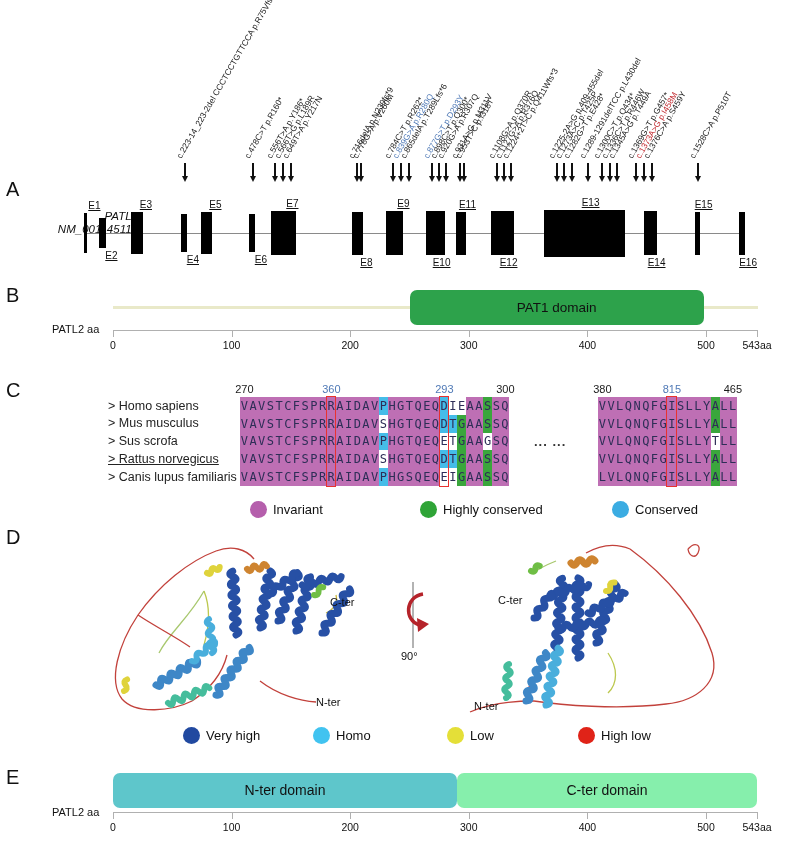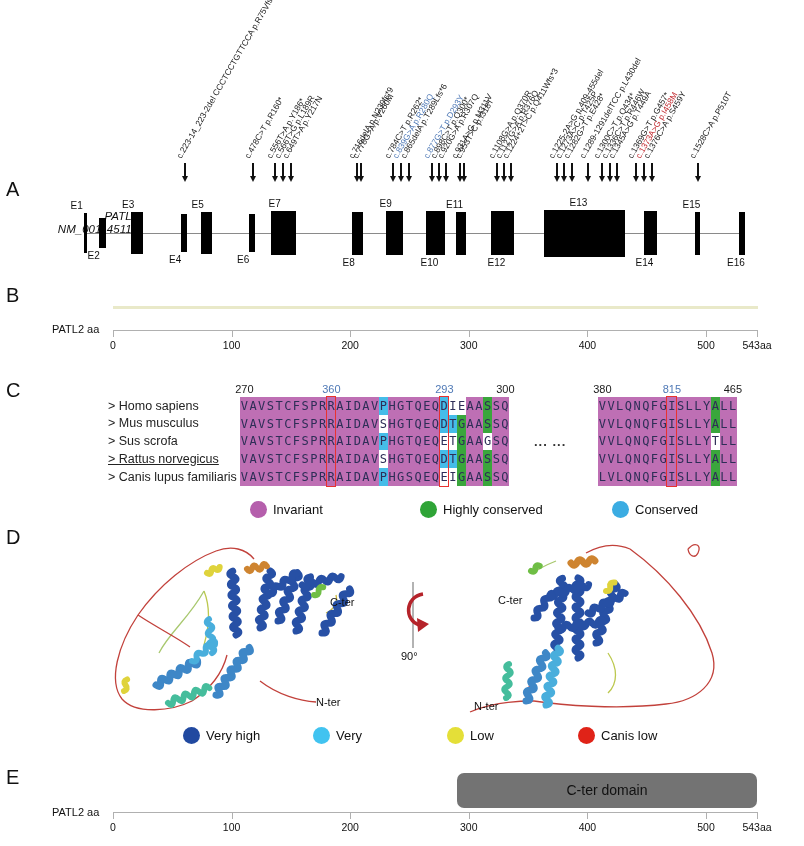--- a/index.html
+++ b/index.html
@@ -4,21 +4,21 @@
 <style>
   html,body{margin:0;padding:0;background:#fff;}
   #stage{position:relative;width:804px;height:846px;background:#fff;overflow:hidden;
          font-family:"Liberation Sans",sans-serif;color:#111;}
   .abs{position:absolute;}
   .plabel{position:absolute;font-size:20px;color:#111;}
   .axis-label{position:absolute;font-size:11px;color:#111;}
   .mut{position:absolute;white-space:nowrap;font-size:8.4px;height:10px;line-height:10px;
        transform:rotate(-60deg);transform-origin:left bottom;color:#1a1a1a;}
   .exon{position:absolute;background:#000;}
-  .exlab{position:absolute;width:30px;text-align:left;font-size:10px;color:#111;}
+  .exlab{position:absolute;width:30px;text-align:right;font-size:10px;color:#111;text-decoration:underline;}
   .genename{position:absolute;left:30px;top:210px;width:108px;text-align:right;
             font-style:italic;font-size:11.5px;line-height:13px;color:#111;}
   .domain-box{position:absolute;border-radius:7px;text-align:center;color:#111;}
   .cellrow{position:absolute;display:flex;}
   .cell{width:8.7px;height:17.8px;display:flex;align-items:center;justify-content:center;
         font-family:"DejaVu Sans Mono",monospace;font-size:12px;color:#2E2E57;}
   .sp{position:absolute;font-size:12.5px;color:#222;white-space:nowrap;}
   .hdr{position:absolute;width:34px;text-align:center;font-size:11px;}
   .legend-dot{position:absolute;width:17px;height:17px;border-radius:50%;}
   .legend-lab{position:absolute;font-size:13px;color:#111;white-space:nowrap;}
@@ -162,20 +162,21 @@
     <div class="exlab" style="position: absolute; left: 487.5px; top: 257px;">E12</div>
     <div class="exon" style="position: absolute; left: 544px; top: 209.5px; width: 81px; height: 47px;"></div>
     <div class="exlab" style="position: absolute; left: 569.5px; top: 196.5px;">E13</div>
     <div class="exon" style="position: absolute; left: 644px; top: 211px; width: 13px; height: 44px;"></div>
     <div class="exlab" style="position: absolute; left: 635.5px; top: 257px;">E14</div>
     <div class="exon" style="position: absolute; left: 695px; top: 211.5px; width: 5px; height: 43px;"></div>
     <div class="exlab" style="position: absolute; left: 682.5px; top: 198.5px;">E15</div>
     <div class="exon" style="position: absolute; left: 739px; top: 211.5px; width: 6px; height: 43px;"></div>
     <div class="exlab" style="position: absolute; left: 727px; top: 256.5px;">E16</div>
     <div style="position: absolute; left: 113px; top: 306px; width: 645px; height: 3px; background: rgb(233, 233, 201);"></div>
+    <div class="domain-box" style="position: absolute; left: 409.501px; top: 290px; width: 294.129px; height: 35px; background: rgb(45, 162, 75); line-height: 35px; font-size: 13.5px;">PAT1 domain</div>
     <div style="position: absolute; left: 113px; top: 330px; width: 645px; height: 1px; background: rgb(176, 176, 176);"></div>
     <div class="tick" style="position: absolute; left: 113px; top: 330px; height: 7px;"></div>
     <div class="ticklab" style="position: absolute; left: 91px; top: 339px;">0</div>
     <div class="tick" style="position: absolute; left: 231.6px; top: 330px; height: 7px;"></div>
     <div class="ticklab" style="position: absolute; left: 209.6px; top: 339px;">100</div>
     <div class="tick" style="position: absolute; left: 350.201px; top: 330px; height: 7px;"></div>
     <div class="ticklab" style="position: absolute; left: 328.201px; top: 339px;">200</div>
     <div class="tick" style="position: absolute; left: 468.801px; top: 330px; height: 7px;"></div>
     <div class="ticklab" style="position: absolute; left: 446.801px; top: 339px;">300</div>
     <div class="tick" style="position: absolute; left: 587.401px; top: 330px; height: 7px;"></div>
@@ -513,26 +514,27 @@
     <div class="ter" style="position: absolute; left: 498px; top: 594px;">C-ter</div>
     <div class="ter" style="position: absolute; left: 474px; top: 700px;">N-ter</div>
     <svg width="40" height="72" style="position: absolute; left: 396px; top: 582px;">
       <line x1="17" y1="0" x2="17" y2="66" stroke="#9a9a9a" stroke-width="1.5"></line>
       <path d="M27 12 C9 15 8 38 23 43" fill="none" stroke="#B5232A" stroke-width="3.5"></path>
       <polygon points="21,36 33,42 22,50" fill="#B5232A"></polygon>
     </svg>
     <div class="legend-dot" style="position: absolute; left: 183px; top: 727px; background: rgb(33, 73, 160);"></div>
     <div class="legend-lab" style="position: absolute; left: 206px; top: 728px;">Very high</div>
     <div class="legend-dot" style="position: absolute; left: 313px; top: 727px; background: rgb(65, 195, 240);"></div>
-    <div class="legend-lab" style="position: absolute; left: 336px; top: 728px;">Very</div>
+    <div class="legend-lab" style="position: absolute; left: 336px; top: 728px;">Homo</div>
     <div class="legend-dot" style="position: absolute; left: 447px; top: 727px; background: rgb(228, 223, 56);"></div>
     <div class="legend-lab" style="position: absolute; left: 470px; top: 728px;">Low</div>
     <div class="legend-dot" style="position: absolute; left: 578px; top: 727px; background: rgb(224, 35, 24);"></div>
-    <div class="legend-lab" style="position: absolute; left: 601px; top: 728px;">Canis low</div>
-    <div class="domain-box" style="position: absolute; left: 456.941px; top: 773px; width: 300.059px; height: 35px; background: #737373; line-height: 35px; font-size: 14px;">C-ter domain</div>
+    <div class="legend-lab" style="position: absolute; left: 601px; top: 728px;">High low</div>
+    <div class="domain-box" style="position: absolute; left: 113px; top: 773px; width: 343.941px; height: 35px; background: rgb(94, 198, 203); line-height: 35px; font-size: 14px;">N-ter domain</div>
+    <div class="domain-box" style="position: absolute; left: 456.941px; top: 773px; width: 300.059px; height: 35px; background: #86efac; line-height: 35px; font-size: 14px;">C-ter domain</div>
     <div style="position: absolute; left: 113px; top: 812px; width: 645px; height: 1px; background: rgb(176, 176, 176);"></div>
     <div class="tick" style="position: absolute; left: 113px; top: 812px; height: 7px;"></div>
     <div class="ticklab" style="position: absolute; left: 91px; top: 821px;">0</div>
     <div class="tick" style="position: absolute; left: 231.6px; top: 812px; height: 7px;"></div>
     <div class="ticklab" style="position: absolute; left: 209.6px; top: 821px;">100</div>
     <div class="tick" style="position: absolute; left: 350.201px; top: 812px; height: 7px;"></div>
     <div class="ticklab" style="position: absolute; left: 328.201px; top: 821px;">200</div>
     <div class="tick" style="position: absolute; left: 468.801px; top: 812px; height: 7px;"></div>
     <div class="ticklab" style="position: absolute; left: 446.801px; top: 821px;">300</div>
     <div class="tick" style="position: absolute; left: 587.401px; top: 812px; height: 7px;"></div>

